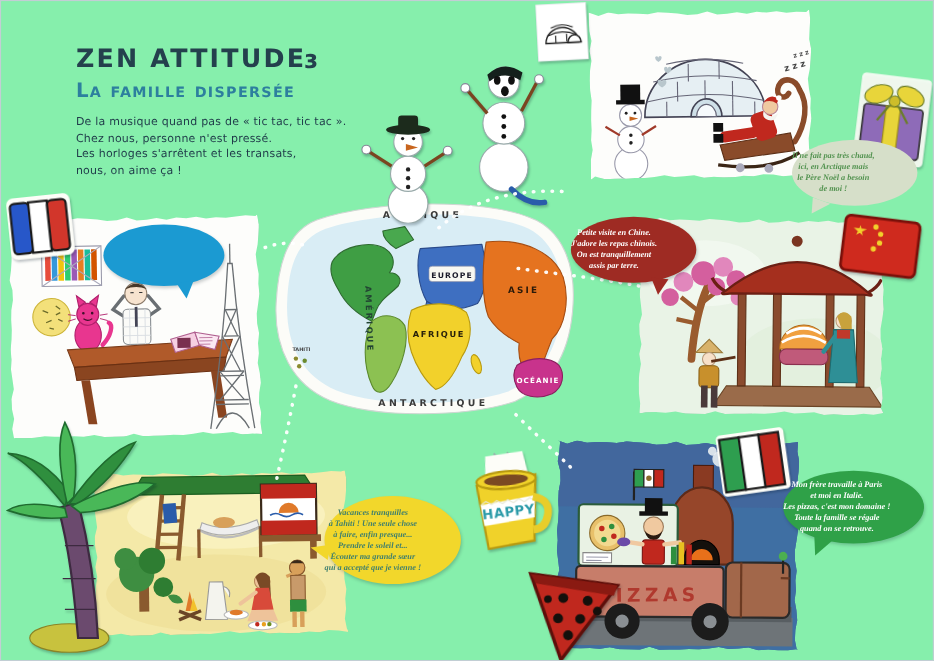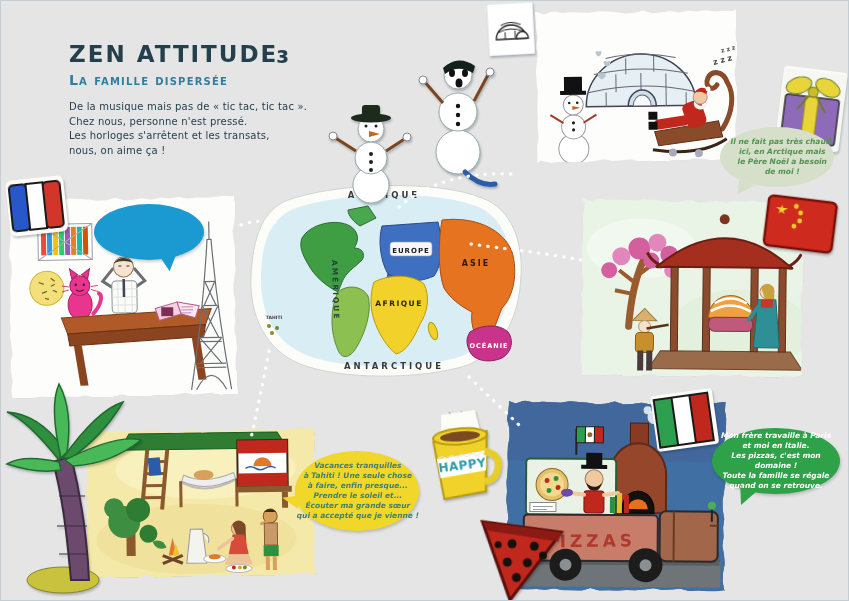--- a/index.html
+++ b/index.html
@@ -1,29 +1,29 @@
 <!DOCTYPE html>
 <html><head>
 <meta charset="utf-8">
 <style>
   html,body{margin:0;padding:0;background:#9aa5aa;}
-  .page{position:relative;width:849px;height:601px;background:#e5e5e5;overflow:hidden;
+  .page{position:relative;width:849px;height:601px;background:#86efac;overflow:hidden;
         font-family:"DejaVu Sans","Liberation Sans",sans-serif;border:1px solid #c2ced4;box-sizing:border-box;}
   .abs{position:absolute;}
   .panel{position:absolute;background:#fdfdfb;box-shadow:2px 3px 4px rgba(0,20,30,.22);z-index:2;}
   .cutout{position:absolute;z-index:3;filter:drop-shadow(1px 2px 1px rgba(0,20,30,.25));}
-  .bubble{position:absolute;display:flex;align-items:center;justify-content:flex-end;text-align:center;
+  .bubble{position:absolute;display:flex;align-items:center;justify-content:flex-start;text-align:center;
           font-style:italic;font-weight:bold;font-size:7.5px;line-height:1.33;white-space:pre-line;
-          border-radius:50%;z-index:6;box-shadow:1px 2px 3px rgba(0,20,30,.2);}
+          border-radius:50%;z-index:6;box-shadow:1px 2px 3px rgba(0,20,30,.2);font-family:Liberation Serif, serif;}
   .tail{position:absolute;width:0;height:0;}
   
   .intro{position:absolute;left:68px;top:40px;width:300px;z-index:4;color:#24404d;}
   .intro h1{margin:0;font-size:23px;font-weight:bold;letter-spacing:2px;color:#24404d;}
   .intro h1 .flourish{display:inline-block;transform:translate(-2px,1px);}
-  .subtitle{margin-top:5px;font-variant:small-caps;font-weight:bold;font-size:14px;letter-spacing:1.2px;color:#2d7f9e;}
+  .subtitle{margin-top:5px;font-variant:small-caps;font-weight:bold;font-size:18px;letter-spacing:1.2px;color:#2d7f9e;}
   .para{margin:12px 0 0 0;font-size:10px;line-height:1.45;letter-spacing:.2px;white-space:pre-line;color:#1f3a49;}
   
   .bubble-paris{left:93px;top:203px;width:110px;height:56px;background:#1b9ad2;color:#fff;}
   .bubble-paris .tail{bottom:-11px;right:26px;border-left:6px solid transparent;border-right:10px solid transparent;border-top:15px solid #1b9ad2;transform:rotate(-12deg);}
   .bubble-arctic{left:719px;top:126px;width:114px;height:60px;background:#d6dfc9;color:#52924f;box-shadow:none;}
   .bubble-arctic .tail{bottom:-9px;left:16px;border-left:4px solid transparent;border-right:13px solid transparent;border-top:14px solid #d6dfc9;transform:rotate(20deg);}
   .bubble-china{left:518px;top:196px;width:114px;height:60px;background:#9e2b23;color:#fff;}
   .bubble-china .tail{bottom:-11px;left:72px;border-left:8px solid transparent;border-right:8px solid transparent;border-top:15px solid #9e2b23;transform:rotate(6deg);}
   .bubble-tahiti{left:294px;top:450px;width:124px;height:80px;background:#f2d72b;color:#3f7f6d;}
   .bubble-tahiti .tail{left:-13px;top:54%;border-top:5px solid transparent;border-bottom:9px solid transparent;border-right:17px solid #f2d72b;transform:rotate(8deg);}
@@ -33,21 +33,21 @@
   svg text{font-family:"DejaVu Sans","Liberation Sans",sans-serif;}
 </style>
 </head>
 <body>
 
 <div class="page">
 
   <header class="intro">
     <h1><span>ZEN ATTITUDE</span><span class="flourish">ɜ</span></h1>
     <div class="subtitle">La famille dispersée</div>
-    <p class="para">De la musique mais pas de « tic tac, tic tac ».
+    <p class="para">De la musique quand pas de « tic tac, tic tac ».
 Chez nous, personne n'est pressé.
 Les horloges s'arrêtent et les transats,
 nous, on aime ça !</p>
   </header>
 
   <div class="cutout" style="left:325px;top:98px;">
     <svg width="90" height="104" viewBox="0 0 90 104">
       <circle cx="45" cy="86" r="18" fill="#fff" stroke="#9aa" stroke-width="1"></circle>
       <circle cx="45" cy="59" r="16" fill="#fff" stroke="#9aa" stroke-width="1"></circle>
       <line x1="30" y1="52" x2="8" y2="38" stroke="#7a4520" stroke-width="3"></line>
@@ -513,20 +513,27 @@
   <div class="bubble bubble-paris">
     <span class="tail"></span>
   </div>
   <div class="bubble bubble-arctic">
     <span>Il ne fait pas très chaud,
 ici, en Arctique mais
 le Père Noël a besoin
 de moi !</span>
     <span class="tail"></span>
   </div>
+  <div class="bubble bubble-china">
+    <span>Petite visite en Chine.
+J'adore les repas chinois.
+On est tranquillement
+assis par terre.</span>
+    <span class="tail"></span>
+  </div>
   <div class="bubble bubble-tahiti">
     <span>Vacances tranquilles
 à Tahiti ! Une seule chose
 à faire, enfin presque...
 Prendre le soleil et...
 Écouter ma grande sœur
 qui a accepté que je vienne !</span>
     <span class="tail"></span>
   </div>
   <div class="bubble bubble-italy">

